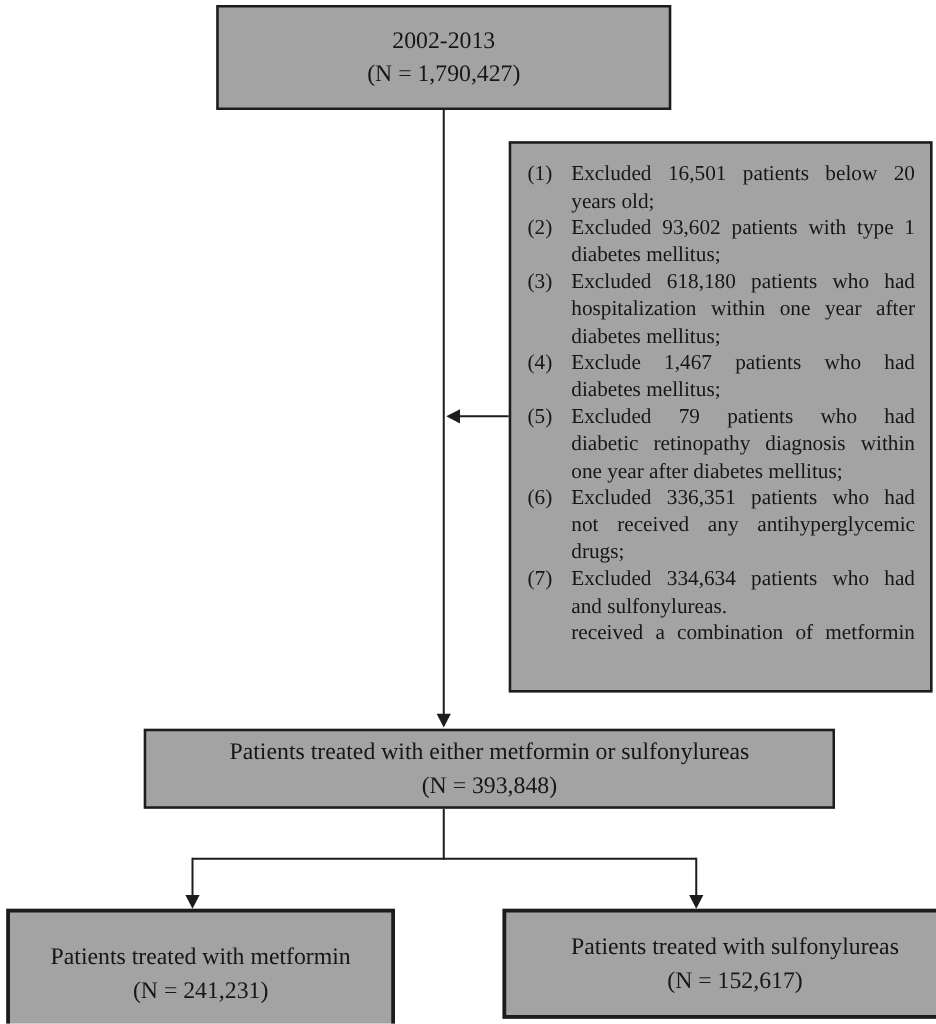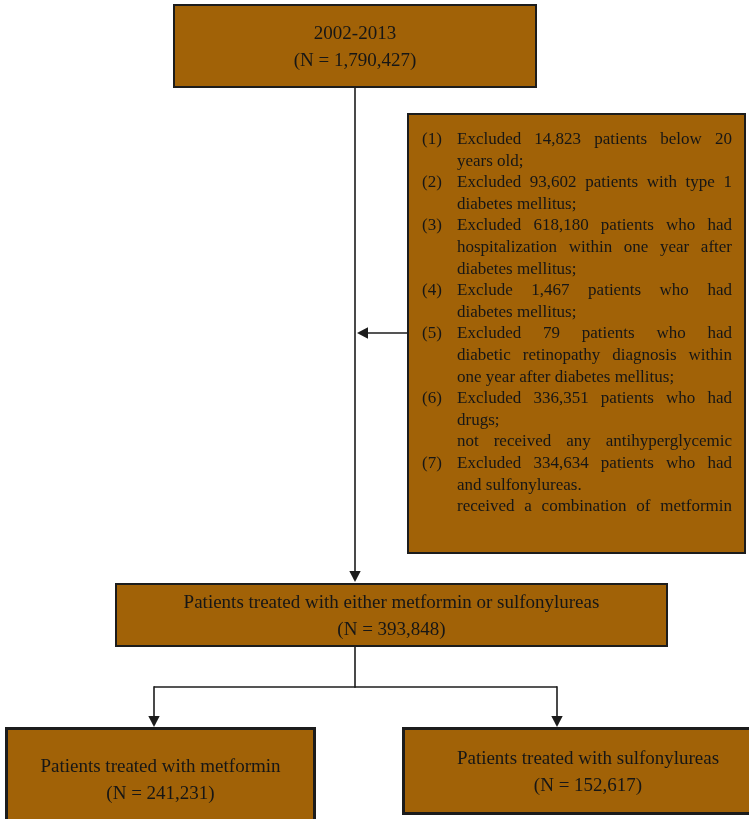--- a/index.html
+++ b/index.html
@@ -20,21 +20,21 @@
     position: absolute;
     inset: 0;
     width: 749px;
     height: 819px;
     pointer-events: none;
   }
   .box {
     position: absolute;
     box-sizing: border-box;
     border: 2px solid #1c1c1c;
-    background: #a16207;
+    background: #a3a3a3;
   }
   .center-box {
     display: flex;
     flex-direction: column;
     justify-content: center;
     text-align: center;
     font-size: 19px;
     line-height: 27px;
   }
   .center-box .bline {
@@ -87,21 +87,21 @@
   <div class="box center-box" id="box-source">
     <span class="bline">2002-2013</span>
     <span class="bline">(N = 1,790,427)</span>
   </div>
 
   <div class="box" id="box-exclusions">
 
     <div class="excl-item">
       <span class="excl-marker">(1)</span>
       <span class="excl-text">
-        <span class="ln jl">Excluded 14,823 patients below 20</span>
+        <span class="ln jl">Excluded 16,501 patients below 20</span>
         <span class="ln">years old;</span>
       </span>
     </div>
 
     <div class="excl-item">
       <span class="excl-marker">(2)</span>
       <span class="excl-text">
         <span class="ln jl">Excluded 93,602 patients with type 1</span>
         <span class="ln">diabetes mellitus;</span>
       </span>
@@ -130,22 +130,22 @@
         <span class="ln jl">Excluded 79 patients who had</span>
         <span class="ln jl">diabetic retinopathy diagnosis within</span>
         <span class="ln">one year after diabetes mellitus;</span>
       </span>
     </div>
 
     <div class="excl-item">
       <span class="excl-marker">(6)</span>
       <span class="excl-text">
         <span class="ln jl">Excluded 336,351 patients who had</span>
+        <span class="ln jl">not received any antihyperglycemic</span>
         <span class="ln">drugs;</span>
-        <span class="ln jl">not received any antihyperglycemic</span>
       </span>
     </div>
 
     <div class="excl-item">
       <span class="excl-marker">(7)</span>
       <span class="excl-text">
         <span class="ln jl">Excluded 334,634 patients who had</span>
         <span class="ln">and sulfonylureas.</span>
         <span class="ln jl">received a combination of metformin</span>
       </span>

